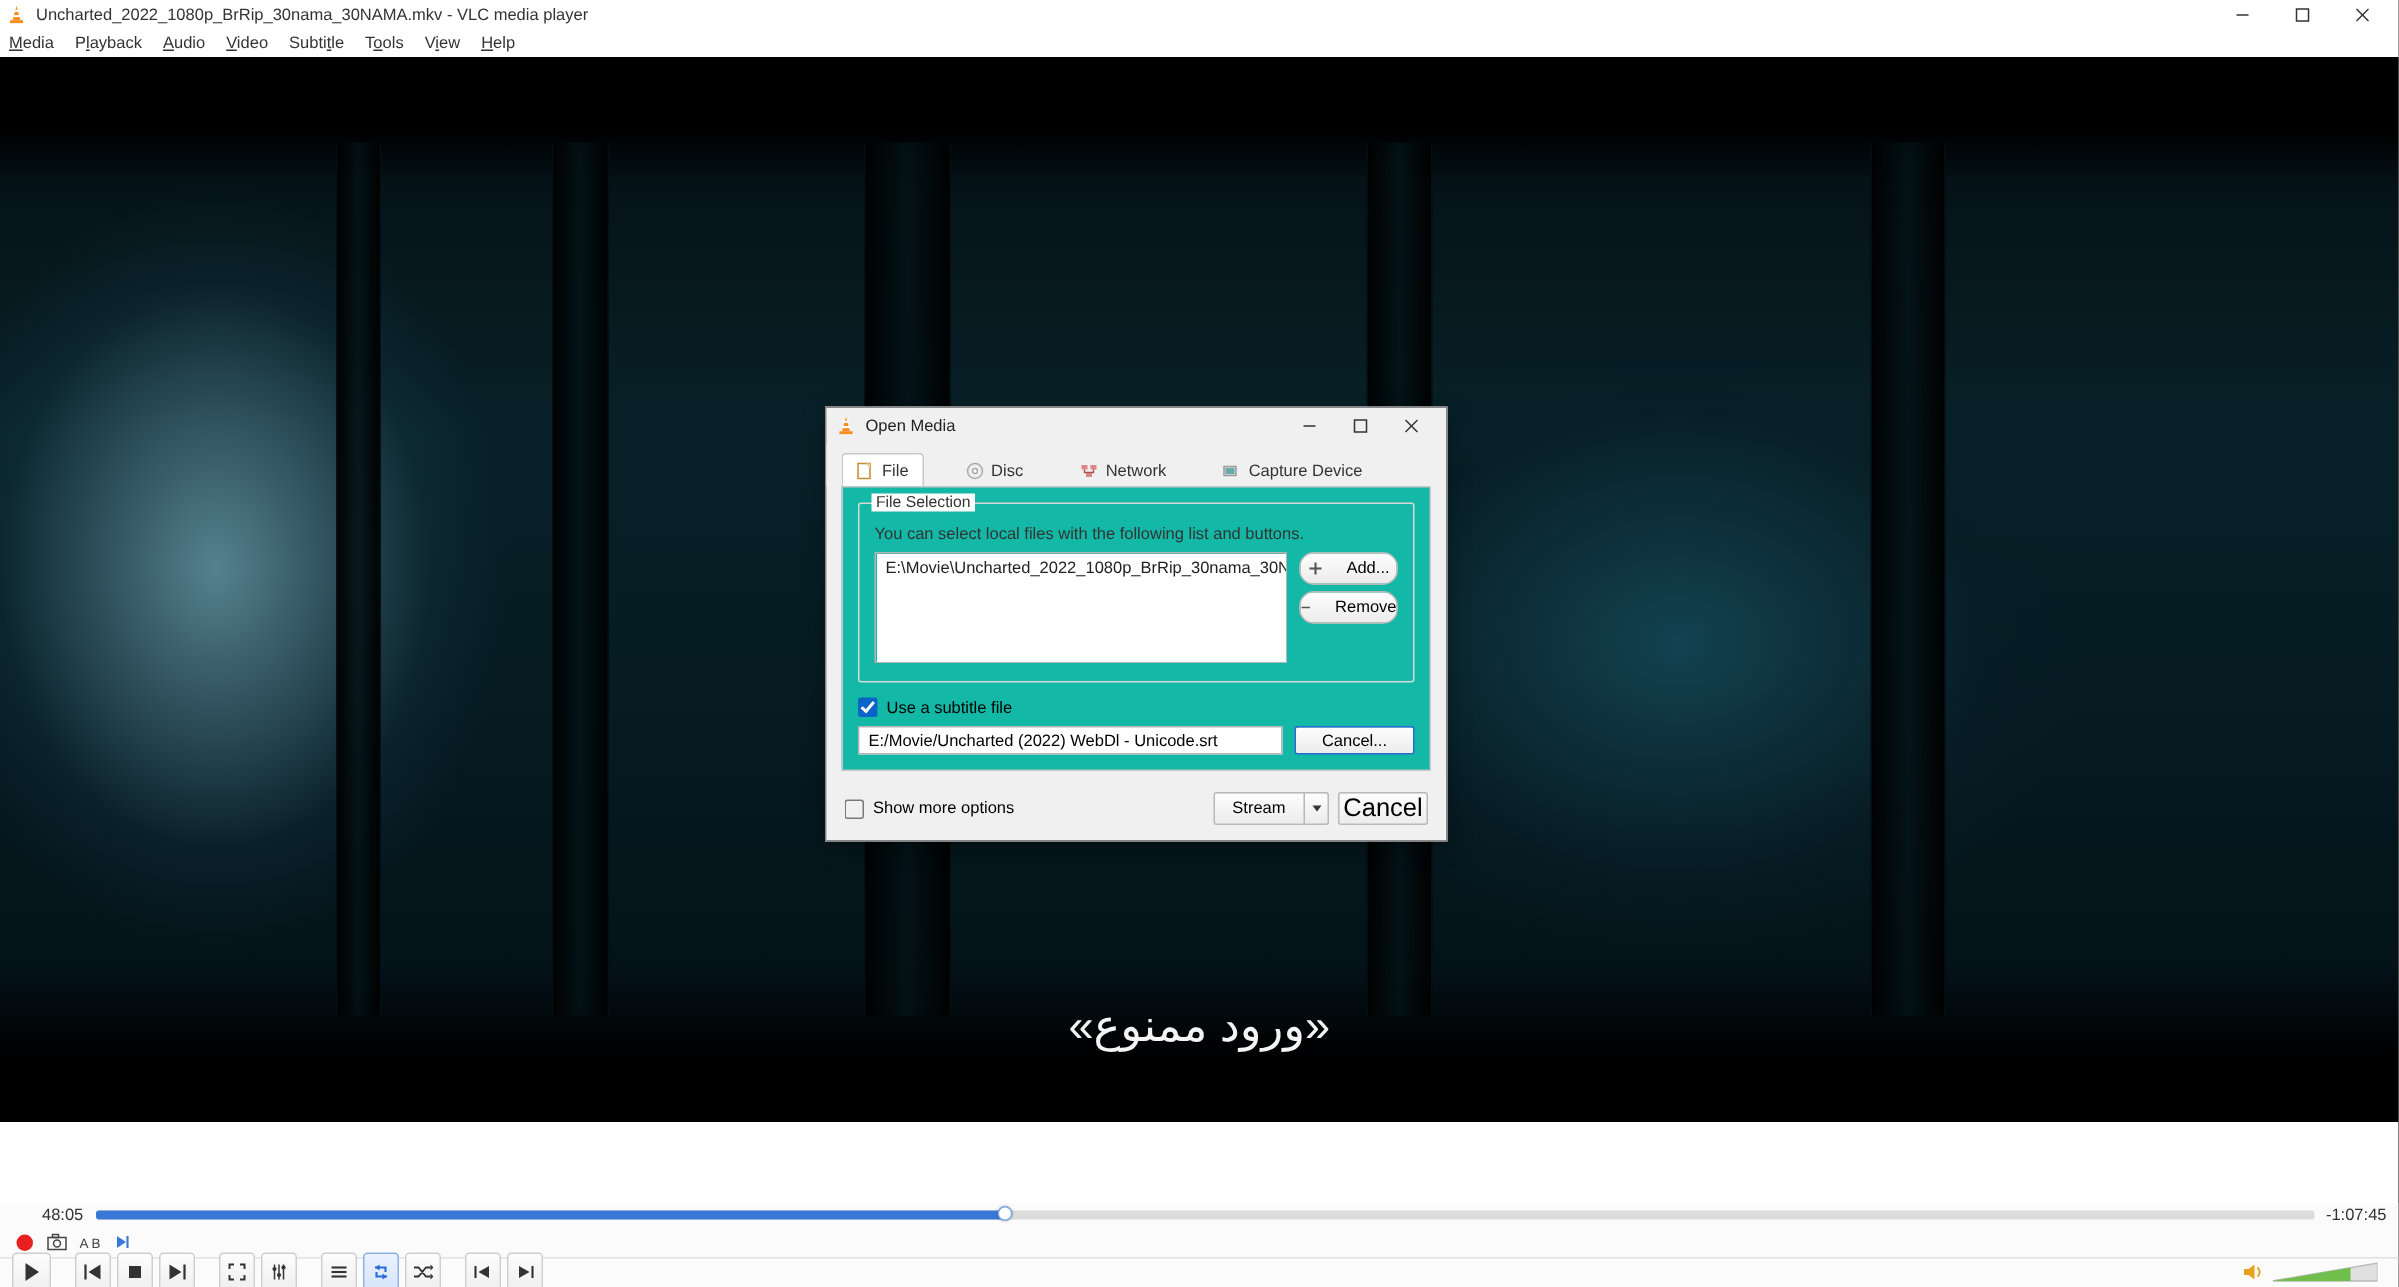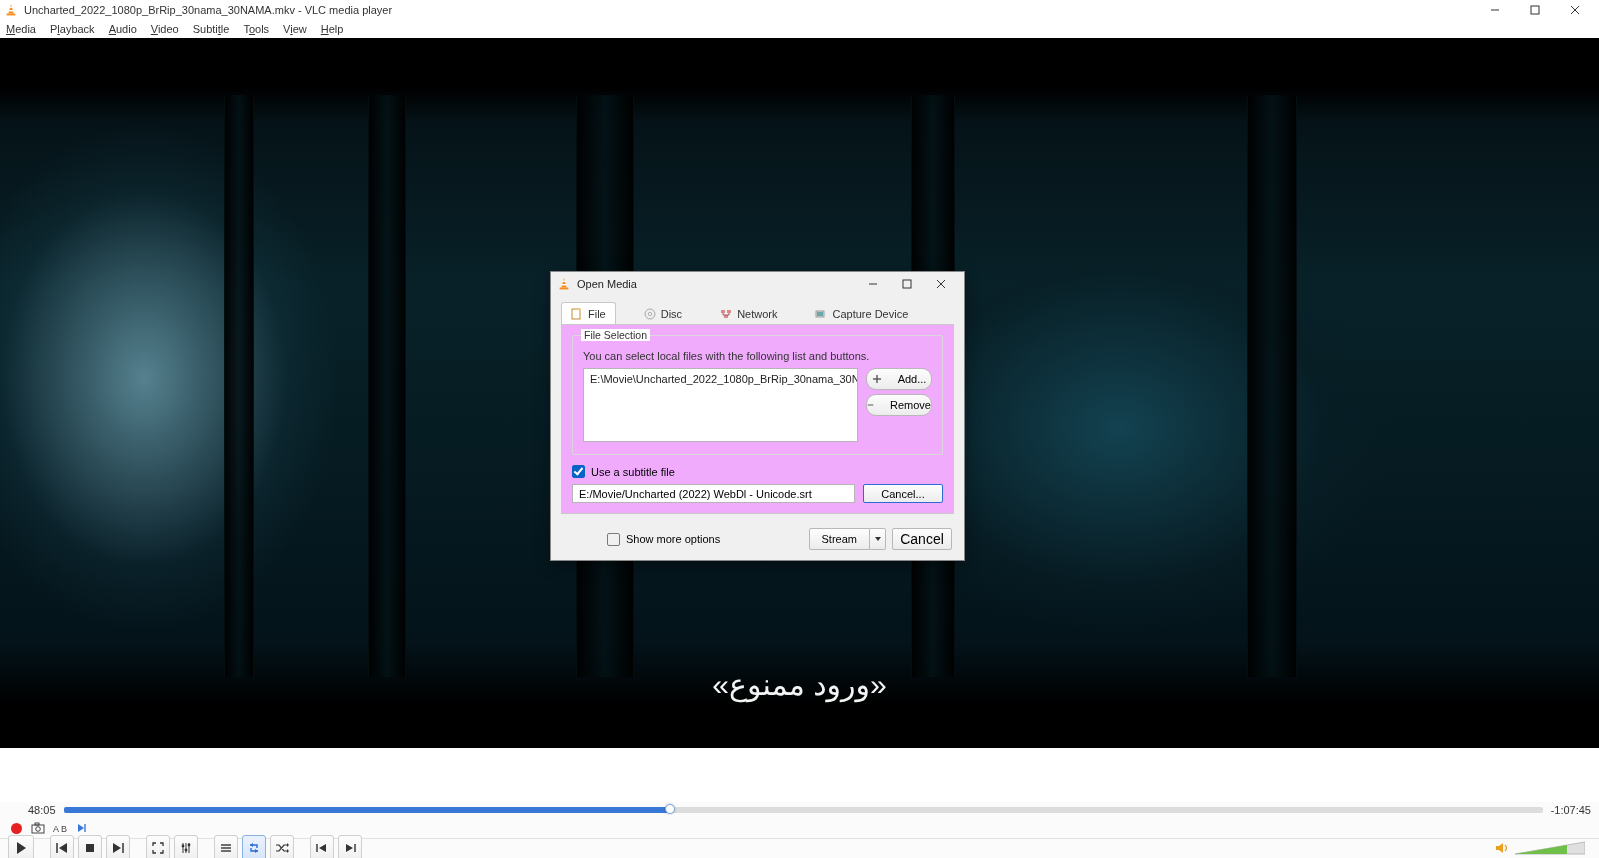--- a/index.html
+++ b/index.html
@@ -38,42 +38,42 @@
 
 .dialog { position: absolute; left: 550px; top: 233px; width: 415px; background: #f0f0f0; border: 1px solid #888; box-shadow: 0 4px 14px rgba(0,0,0,0.35); }
 .dlg-title { height: 24px; display: flex; align-items: center; padding: 4px 6px; font-size: 11px; color: #222; }
 .dlg-title .vlc-cone { width: 14px; height: 14px; margin-right: 6px; }
 .dlg-title .spacer { flex: 1; }
 .dlg-title .winbtn { width: 34px; height: 22px; }
 .dlg-tabs { display: flex; align-items: flex-end; gap: 18px; padding: 4px 10px 0 10px; height: 28px; background: #f0f0f0; }
 .tab { display: flex; align-items: center; gap: 5px; height: 22px; padding: 0 9px; font-size: 11px; color: #333; border: 1px solid transparent; border-bottom: none; background: #f0f0f0; cursor: default; }
 .tab.active { background: #fff; border-color: #c8c8c8; border-top-left-radius: 3px; border-top-right-radius: 3px; }
 .tab .ico { width: 12px; height: 12px; }
-.dlg-body { background: #f0abfc; border: 1px solid #c8c8c8; margin: 0 10px 10px 10px; padding: 6px 10px 10px 10px; }
+.dlg-body { background: #14b8a6; border: 1px solid #c8c8c8; margin: 0 10px 10px 10px; padding: 6px 10px 10px 10px; }
 .fieldset-label { font-size: 10.5px; color: #333; background: #fff; position: relative; top: -11px; display: inline-block; padding: 0 3px; margin-left: -2px; }
 .fs-box { border: 1px solid #d8d8d8; border-radius: 2px; margin-top: 4px; padding: 0 10px 12px 10px; }
 .hint { font-size: 11px; color: #333; margin: -4px 0 6px 0; }
 .file-row { display: flex; gap: 8px; }
 .file-list { flex: 1; height: 74px; border: 1px solid #b5b5b5; background: #fff; font-size: 11px; padding: 4px 6px; color: #222; overflow: auto; }
 .btn-col { display: flex; flex-direction: column; gap: 4px; width: 66px; }
 .btn { height: 22px; border: 1px solid #b8b8b8; background: linear-gradient(#fdfdfd,#ececec); font-size: 11px; display: flex; align-items: center; justify-content: center; gap: 16px; cursor: default; border-radius: 10px; }
 .btn .ico { width: 10px; height: 10px; }
 .chk-row { display: flex; align-items: center; gap: 6px; font-size: 11px; margin-top: 10px; }
 .chk { width: 13px; height: 13px; appearance: none; border: 1px solid #7a7a7a; border-radius: 2px; position: relative; }
 .chk:checked { background: #0a64c8; border-color: #0a64c8; }
 .chk:checked::after { content: ""; position: absolute; left: 3px; top: 0px; width: 3px; height: 7px; border: solid #fff; border-width: 0 2px 2px 0; transform: rotate(40deg); }
 .sub-row { display: flex; gap: 8px; margin-top: 6px; align-items: center; }
 .txt { flex: 1; height: 19px; border: 1px solid #b5b5b5; background: #fff; font-size: 11px; padding: 0 6px; }
 .browse { width: 80px; height: 19px; font-size: 11px; border: 1px solid #2a6bd4; background: linear-gradient(#fdfdfd,#ececec); border-radius: 2px; cursor: default; }
-.dlg-bottom { display: flex; align-items: center; padding: 4px 12px 10px 12px; gap: 6px; margin-left: 44px; }
+.dlg-bottom { display: flex; align-items: center; padding: 4px 12px 10px 12px; gap: 6px; }
 .dlg-bottom .spacer { flex: 1; }
 .split-btn { display: flex; height: 22px; }
 .split-btn .main { border: 1px solid #b8b8b8; background: linear-gradient(#fdfdfd,#ececec); font-size: 11px; padding: 0 12px; border-radius: 2px 0 0 2px; display: flex; align-items: center; }
 .split-btn .arrow { width: 16px; border: 1px solid #b8b8b8; border-left: none; background: linear-gradient(#fdfdfd,#ececec); border-radius: 0 2px 2px 0; display: flex; align-items: center; justify-content: center; }
-.btn-std { height: 22px; width: 60px; border: 1px solid #b8b8b8; background: linear-gradient(#fdfdfd,#ececec); font-size: 14px; border-radius: 2px; }
+.btn-std { height: 22px; width: 60px; border: 1px solid #b8b8b8; background: linear-gradient(#fdfdfd,#ececec); font-size: 17px; border-radius: 2px; }
 
 
 .control-zone { position: absolute; left: 0; right: 0; bottom: 0; background: #fbfbfb; }
 .time-row { display: flex; align-items: center; gap: 8px; padding: 2px 8px; font-size: 11px; color: #333; height: 16px; margin-left: 20px; }
 .seek { flex: 1; height: 6px; background: #dcdcdc; border-radius: 2px; position: relative; }
 .seek .prog { position: absolute; left: 0; top: 0; bottom: 0; background: #3a78d8; border-radius: 2px; }
 .seek .handle { position: absolute; top: -3px; width: 10px; height: 10px; background: #fff; border: 1px solid #7aa6e8; border-radius: 50%; transform: translateX(-50%); box-shadow: 0 0 2px rgba(0,0,0,0.3); }
 .mini-row { display: flex; align-items: center; gap: 6px; padding: 2px 8px; height: 20px; }
 .miniicon { width: 16px; height: 16px; display: flex; align-items: center; justify-content: center; color: #333; cursor: default; }
 .rec-dot { width: 11px; height: 11px; background: #e82020; border-radius: 50%; }

